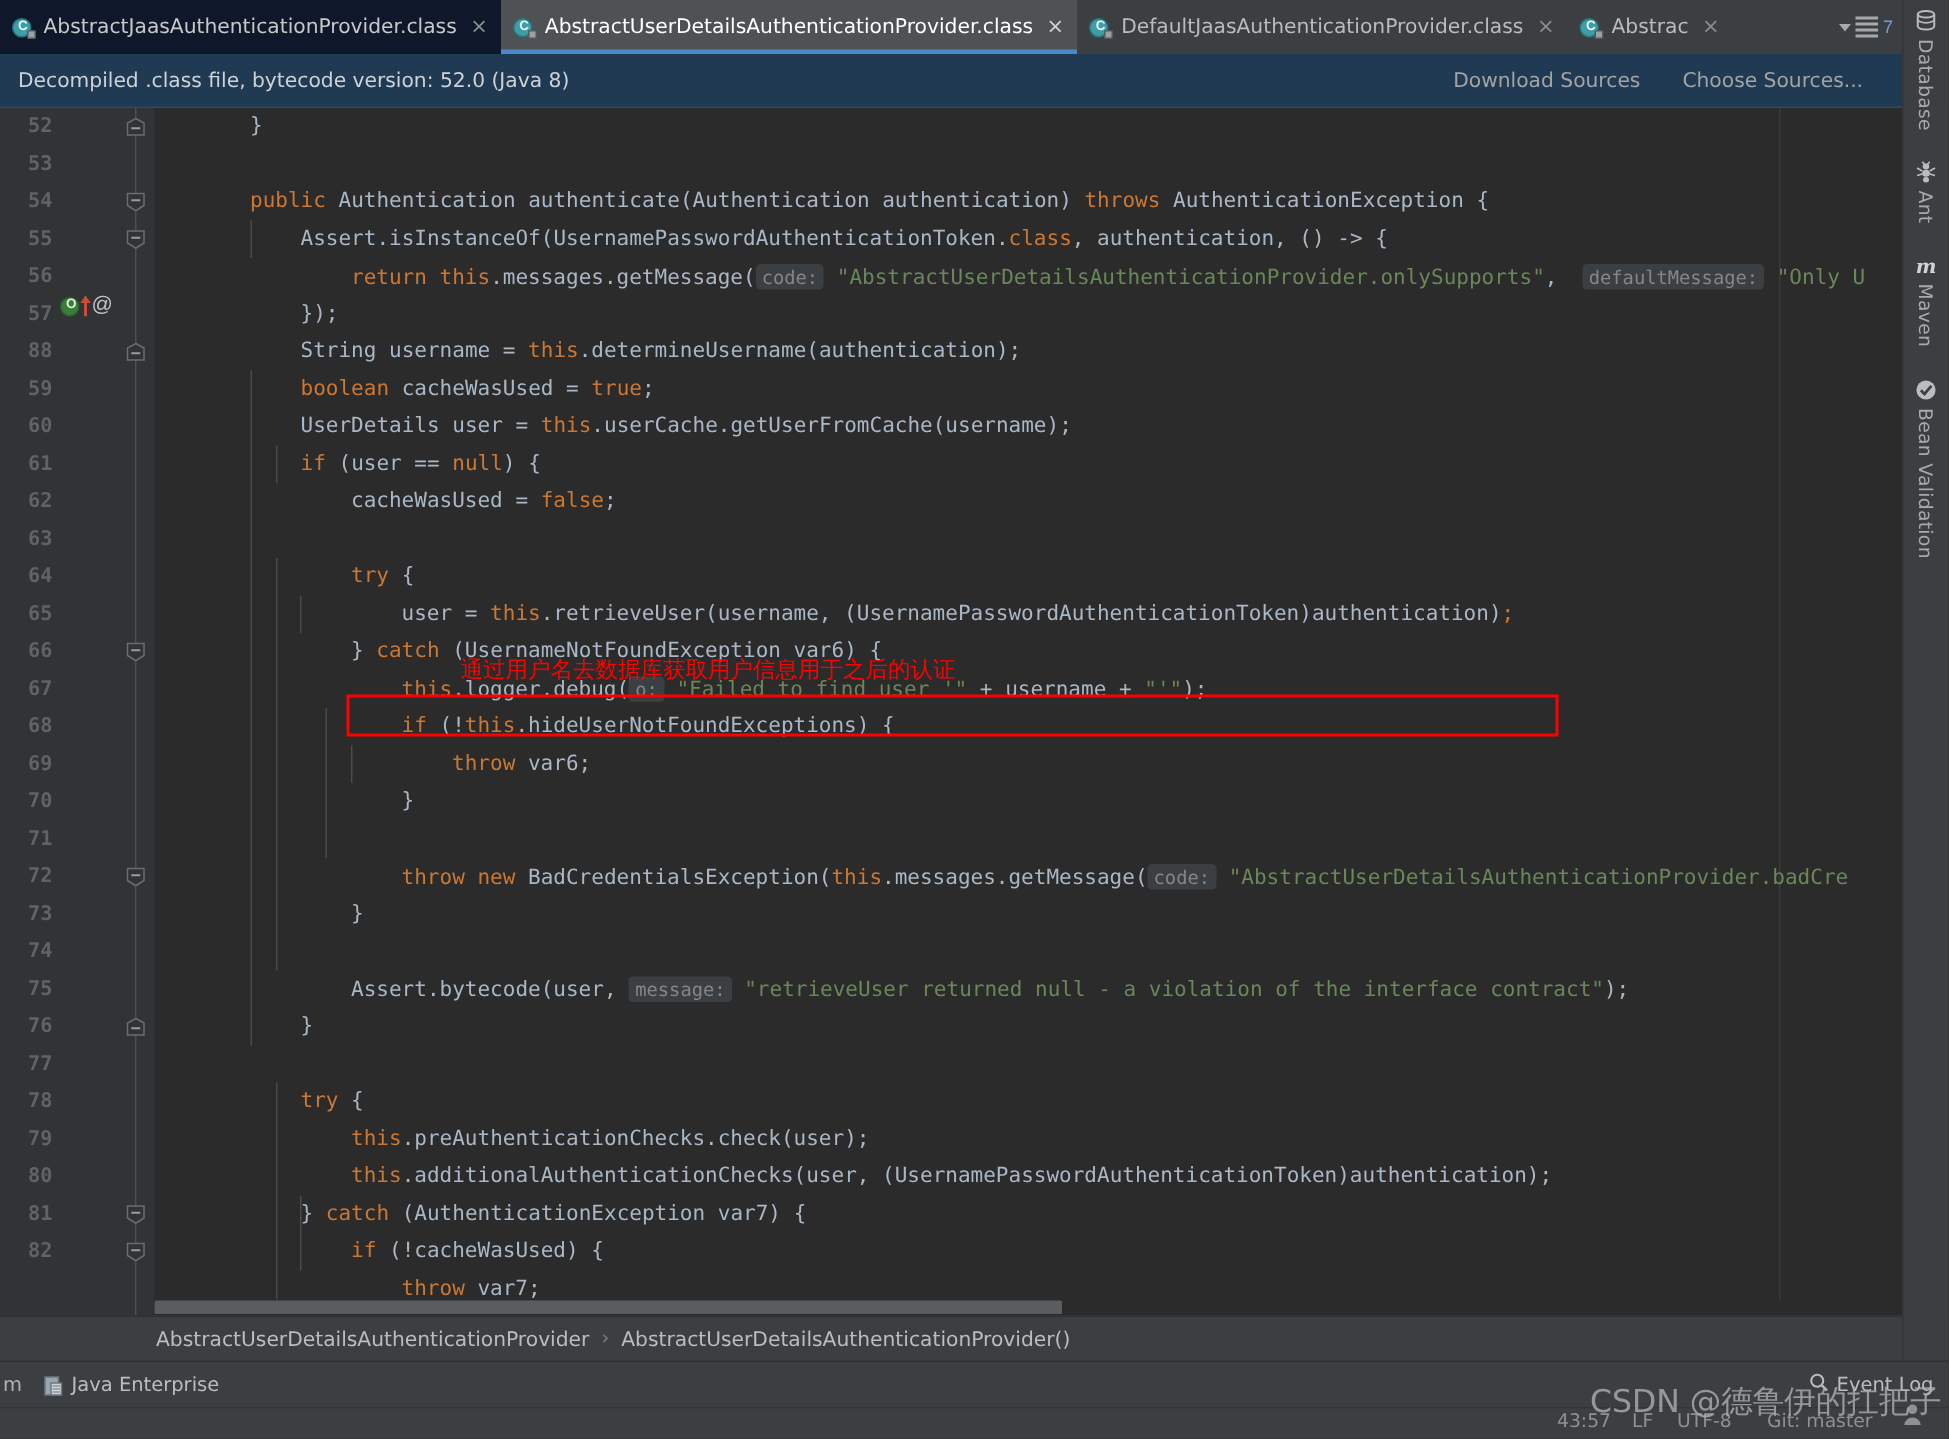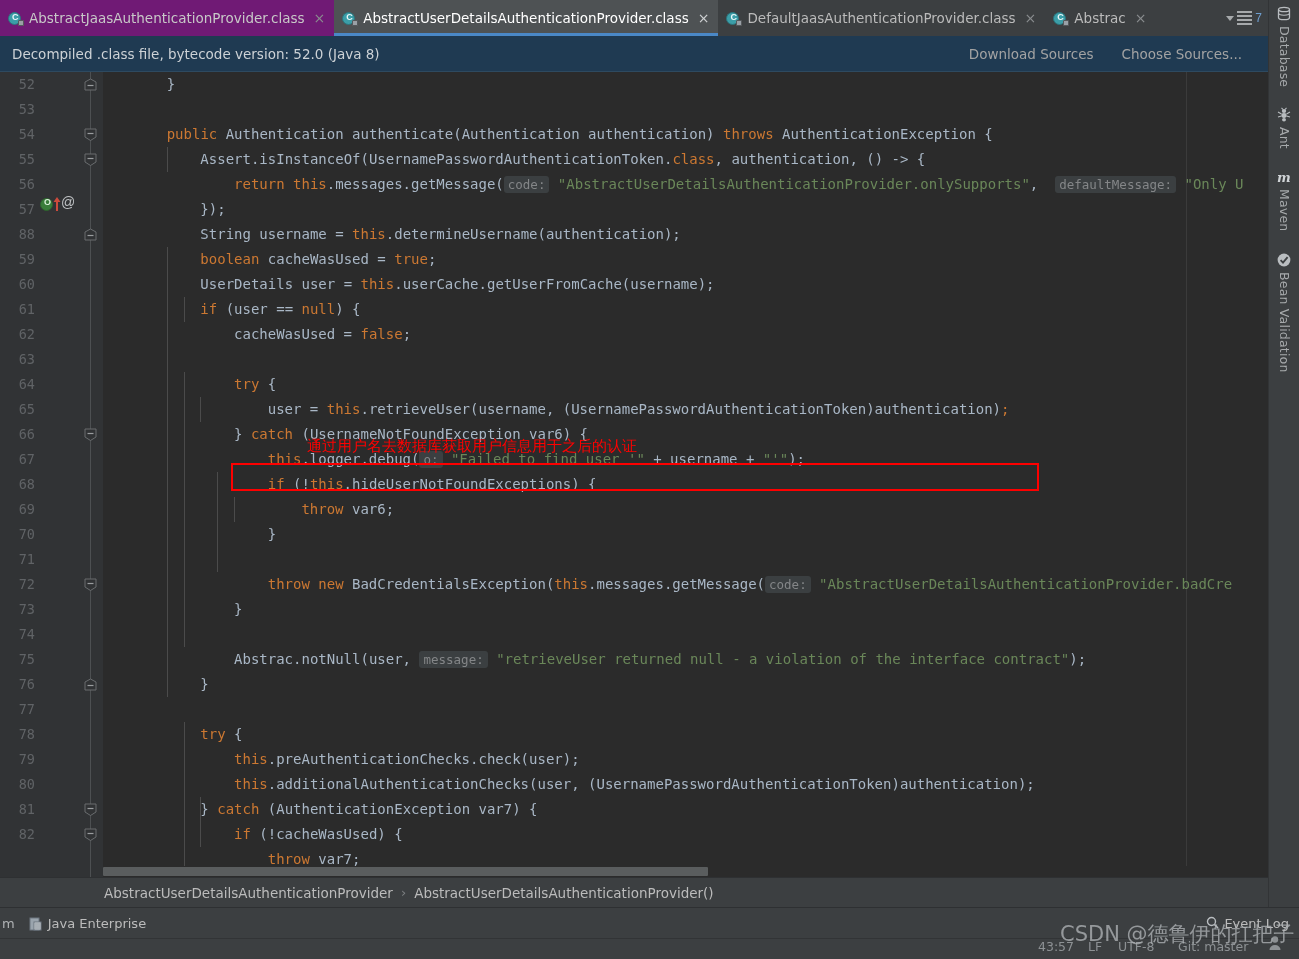--- a/index.html
+++ b/index.html
@@ -15,21 +15,21 @@
   .tabbar {
     position:absolute; left:0; top:0; width:1268px; height:36px;
     background:#3c3f41; display:flex; align-items:stretch;
   }
   .tab {
     display:flex; align-items:center; gap:6px;
     padding:0 9px 0 8px; height:36px;
     font-size:13.5px; color:#bbbbbb; position:relative;
     white-space:nowrap; cursor:default;
   }
-  .tab.inactive-file { background:#701a75; color:#c8c8c8; }
+  .tab.inactive-file { background:#0f172a; color:#c8c8c8; }
   .tab.active-file {
     background:#4e5254; color:#ffffff;
   }
   .tab.active-file::after {
     content:""; position:absolute; left:0; right:0; bottom:0;
     height:3px; background:#4a88c7;
   }
   .tab.plain { background:#3c3f41; }
   .cls-icon {
     width:15px; height:15px; position:relative; flex:none;
@@ -85,21 +85,21 @@
     position:absolute; left:0; top:0; width:103px; height:805px;
     background:#313335;
   }
   .gutter-line {
     position:absolute; left:0; width:103px; height:25px;
     font-family:"DejaVu Sans Mono", monospace; font-size:13px;
   }
   .lineno {
     position:absolute; right:68px; top:4px; color:#606366;
     font-family:"DejaVu Sans Mono", monospace; font-size:13.5px;
-    text-align:right; width:30px;
+    text-align:right; width:30px;font-weight:bold;
   }
   .fold-rail {
     position:absolute; left:90px; top:0; width:1px; height:805px;
     background:#4d5052;
   }
   .fold-mark {
     position:absolute; left:84px; width:13px; height:13px;
   }
   .fold-mark svg { display:block; }
 
@@ -486,21 +486,21 @@
           <div class="code-line" style="top: 325px; left: 164.72px;"><span class="id">user = </span><span class="kw">this</span><span class="id">.retrieveUser(username, (UsernamePasswordAuthenticationToken)authentication)</span><span class="sem">;</span></div>
           <div class="code-line" style="top: 350px; left: 131.04px;"><span class="pun">} </span><span class="kw">catch </span><span class="id">(UsernameNotFoundException var6) {</span></div>
           <div class="code-line" style="top: 375px; left: 164.72px;"><span class="kw">this</span><span class="id">.logger.debug(</span><span class="hint">o:</span><span class="str"> "Failed to find user '"</span><span class="id"> + username + </span><span class="str">"'"</span><span class="id">);</span></div>
           <div class="code-line" style="top: 400px; left: 164.72px;"><span class="kw">if </span><span class="id">(!</span><span class="kw">this</span><span class="id">.hideUserNotFoundExceptions) {</span></div>
           <div class="code-line" style="top: 425px; left: 198.4px;"><span class="kw">throw </span><span class="id">var6;</span></div>
           <div class="code-line" style="top: 450px; left: 164.72px;"><span class="pun">}</span></div>
           <div class="code-line" style="top: 475px; left: 30px;"></div>
           <div class="code-line" style="top: 500px; left: 164.72px;"><span class="kw">throw new </span><span class="id">BadCredentialsException(</span><span class="kw">this</span><span class="id">.messages.getMessage(</span><span class="hint">code:</span><span class="str"> "AbstractUserDetailsAuthenticationProvider.badCre</span></div>
           <div class="code-line" style="top: 525px; left: 131.04px;"><span class="pun">}</span></div>
           <div class="code-line" style="top: 550px; left: 30px;"></div>
-          <div class="code-line" style="top: 575px; left: 131.04px;"><span class="id">Abstrac.notNull(user,</span><span class="id"> </span><span class="hint">message:</span><span class="str"> "retrieveUser returned null - a violation of the interface contract"</span><span class="id">);</span></div>
+          <div class="code-line" style="top: 575px; left: 131.04px;"><span class="id">Assert.bytecode(user,</span><span class="id"> </span><span class="hint">message:</span><span class="str"> "retrieveUser returned null - a violation of the interface contract"</span><span class="id">);</span></div>
           <div class="code-line" style="top: 600px; left: 97.36px;"><span class="pun">}</span></div>
           <div class="code-line" style="top: 625px; left: 30px;"></div>
           <div class="code-line" style="top: 650px; left: 97.36px;"><span class="kw">try </span><span class="id">{</span></div>
           <div class="code-line" style="top: 675px; left: 131.04px;"><span class="kw">this</span><span class="id">.preAuthenticationChecks.check(user);</span></div>
           <div class="code-line" style="top: 700px; left: 131.04px;"><span class="kw">this</span><span class="id">.additionalAuthenticationChecks(user, (UsernamePasswordAuthenticationToken)authentication);</span></div>
           <div class="code-line" style="top: 725px; left: 97.36px;"><span class="pun">} </span><span class="kw">catch </span><span class="id">(AuthenticationException var7) {</span></div>
           <div class="code-line" style="top: 750px; left: 131.04px;"><span class="kw">if </span><span class="id">(!cacheWasUsed) {</span></div>
           <div class="code-line" style="top: 775px; left: 164.72px;"><span class="kw">throw </span><span class="id">var7;</span></div>
           <div class="code-line" style="top: 800px; left: 30px;"></div>
         </div>

